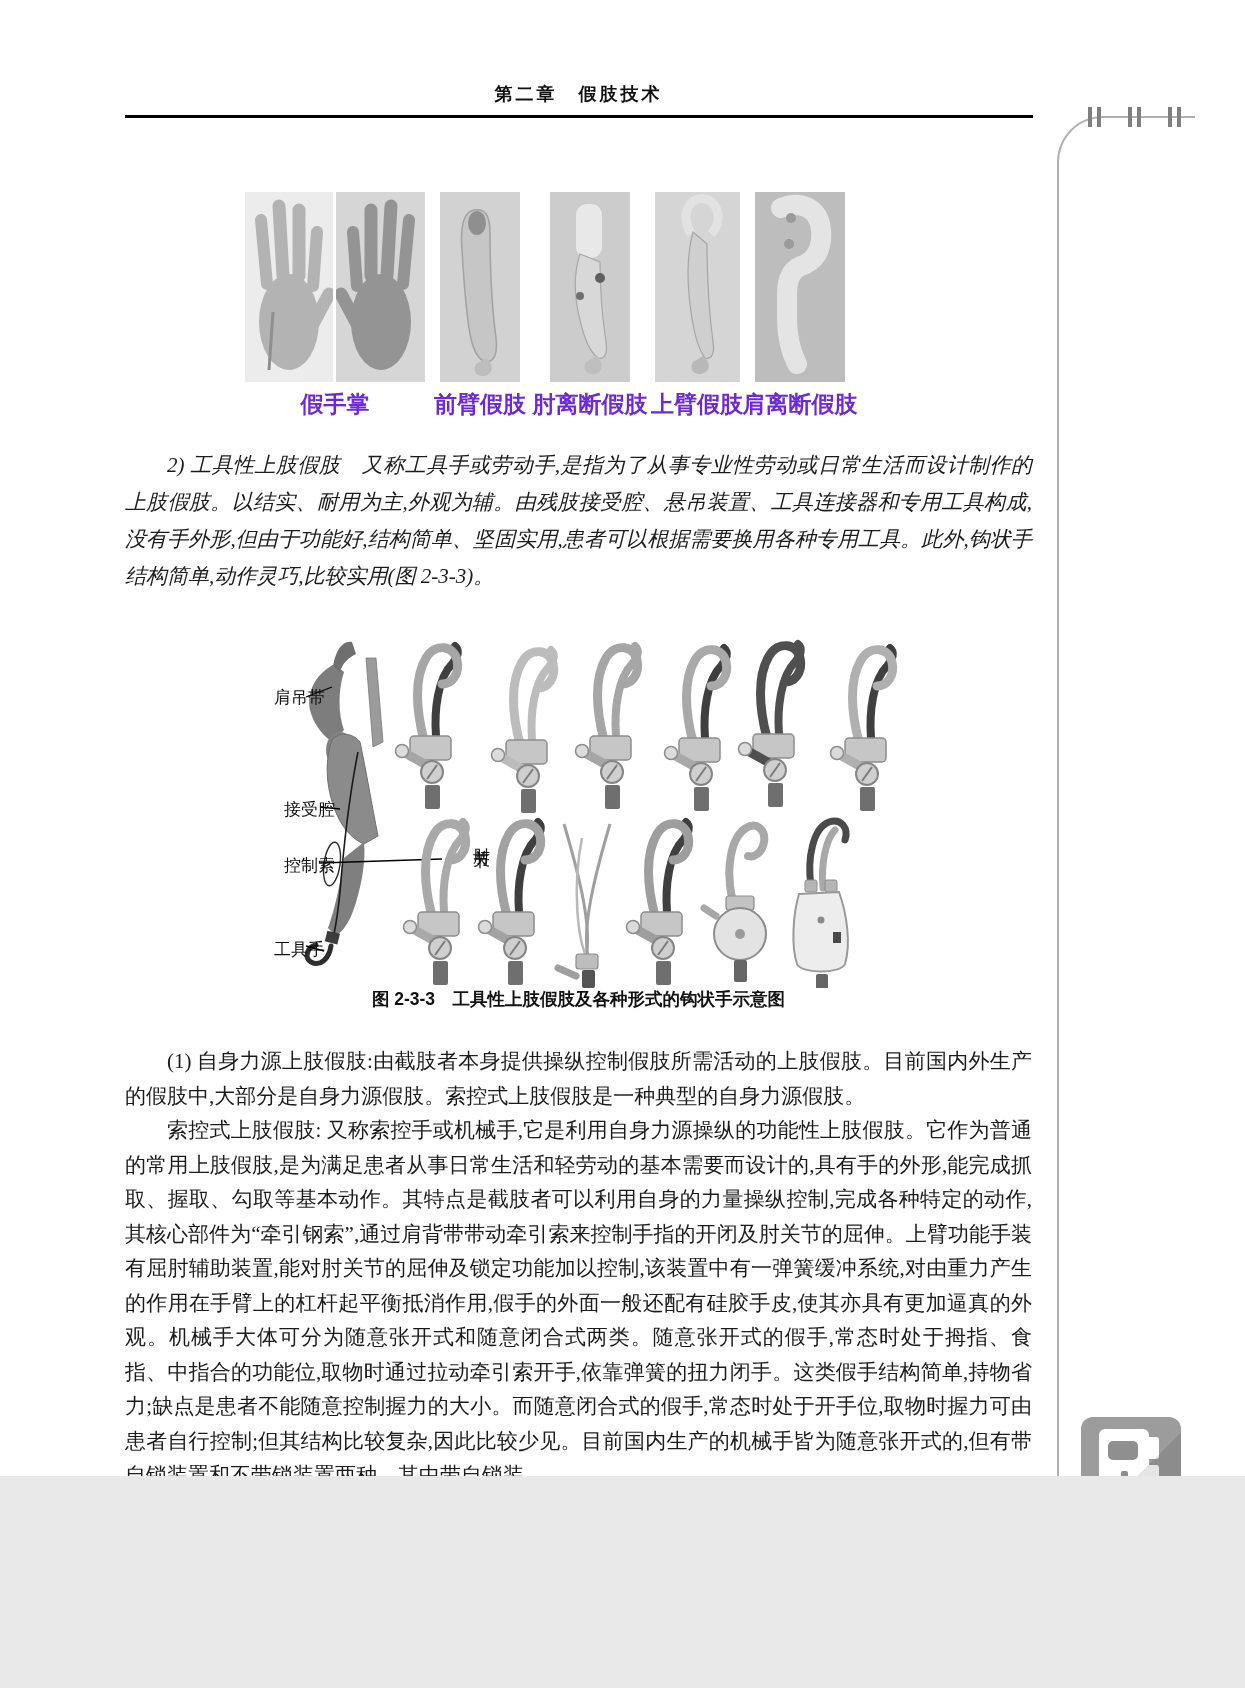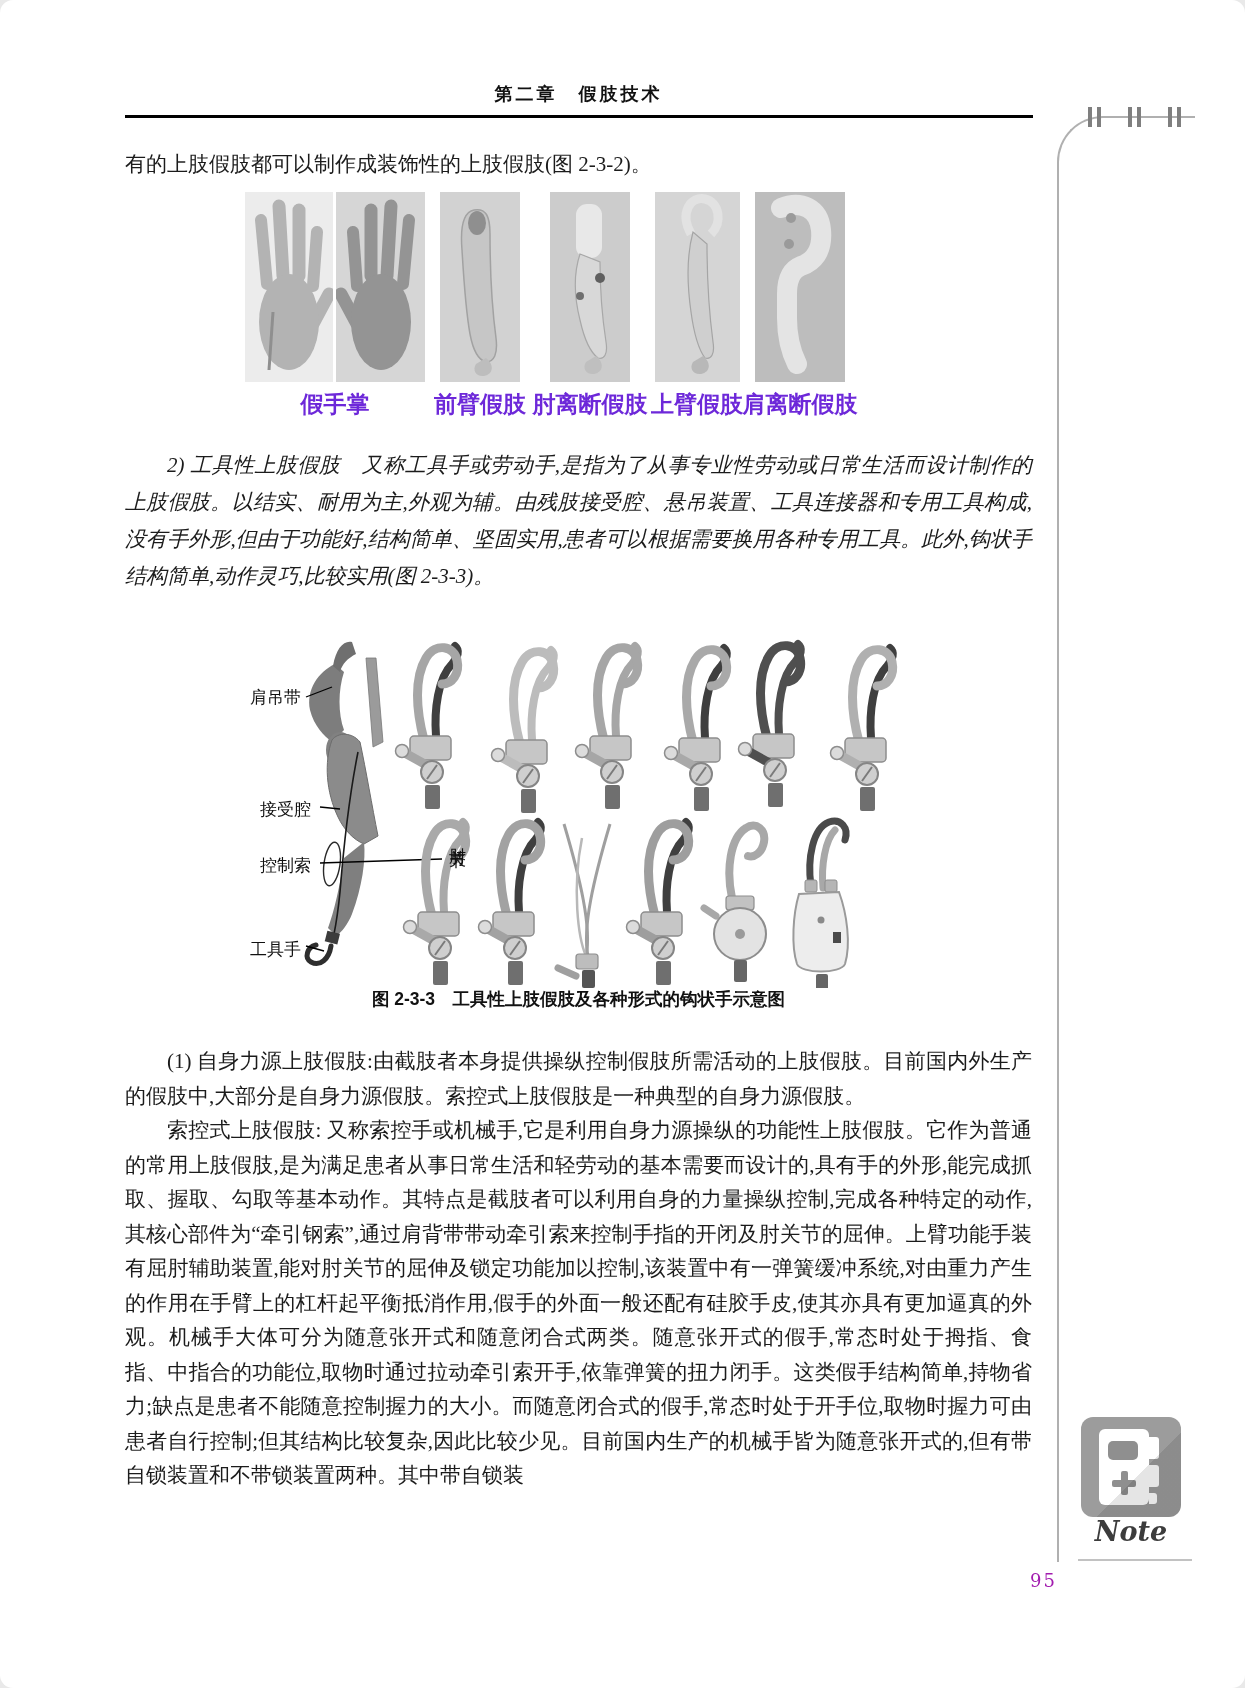--- a/index.html
+++ b/index.html
@@ -1,23 +1,22 @@
 <!DOCTYPE html>
 <html><head>
 <meta charset="utf-8">
 <style>
   html,body{margin:0;padding:0;background:#e9e9e9;}
   .page{
     position:relative;
-    width:1245px;height:1688px;
+    width:1245px;height:1476px;
     background:#ffffff;
     font-family:"Liberation Serif", serif;
     color:#1b1b1b;
     overflow:hidden;
-    border-radius:13px;
   }
   
   .chapter-header{
     position:absolute;top:82px;left:125px;width:907px;
     text-align:center;
     font-family:"Liberation Sans", sans-serif;
     font-weight:700;font-size:18px;letter-spacing:3px;color:#111;
   }
   .header-rule{position:absolute;top:115px;left:125px;width:908px;height:3px;background:#000;}
   
@@ -55,20 +54,21 @@
     position:absolute;top:197px;text-align:center;
     font-family:"Liberation Sans", sans-serif;font-weight:700;font-size:23px;color:#6d28d9;
   }
   
   .figure-233{position:absolute;left:240px;top:602px;width:690px;height:386px;}
   .figure-233 > svg{position:absolute;left:0;top:0;}
   .fig-part-label{
     position:absolute;
     font-family:"Liberation Sans", sans-serif;font-size:17px;color:#111;
     white-space:nowrap;
+    margin-left:24px;
   }
   .lbl-shoulder{left:10px;top:84px;}
   .lbl-socket{left:20px;top:196px;}
   .lbl-cable{left:20px;top:252px;}
   .lbl-elbow{left:206px;top:232px;writing-mode:vertical-rl;text-orientation:upright;height:68px;letter-spacing:2px;}
   .lbl-tool{left:10px;top:336px;}
   
   .note-icon{
     position:absolute;left:1081px;top:1417px;width:100px;height:100px;
     background:#9c9c9c;border-radius:12px;overflow:hidden;
@@ -112,21 +112,20 @@
     </div>
   <div class="tick-pair tp2">
       <span></span>
       <span></span>
     </div>
   <div class="tick-pair tp3">
       <span></span>
       <span></span>
     </div>
 
-  <p class="body-text intro">有的上肢假肢都可以制作成装饰性的上肢假肢(图 2-3-2)。</p>
 
   <div class="figure-232">
 
     <div class="photo" style="left:0;width:88px;background:#ececec;">
       <svg viewBox="0 0 88 190">
         <g stroke="#b3b3b3" stroke-linecap="round">
           <line x1="22" y1="92" x2="16" y2="28" stroke-width="12"></line>
           <line x1="38" y1="84" x2="34" y2="14" stroke-width="13"></line>
           <line x1="54" y1="84" x2="54" y2="18" stroke-width="13"></line>
           <line x1="68" y1="94" x2="72" y2="40" stroke-width="12"></line>

